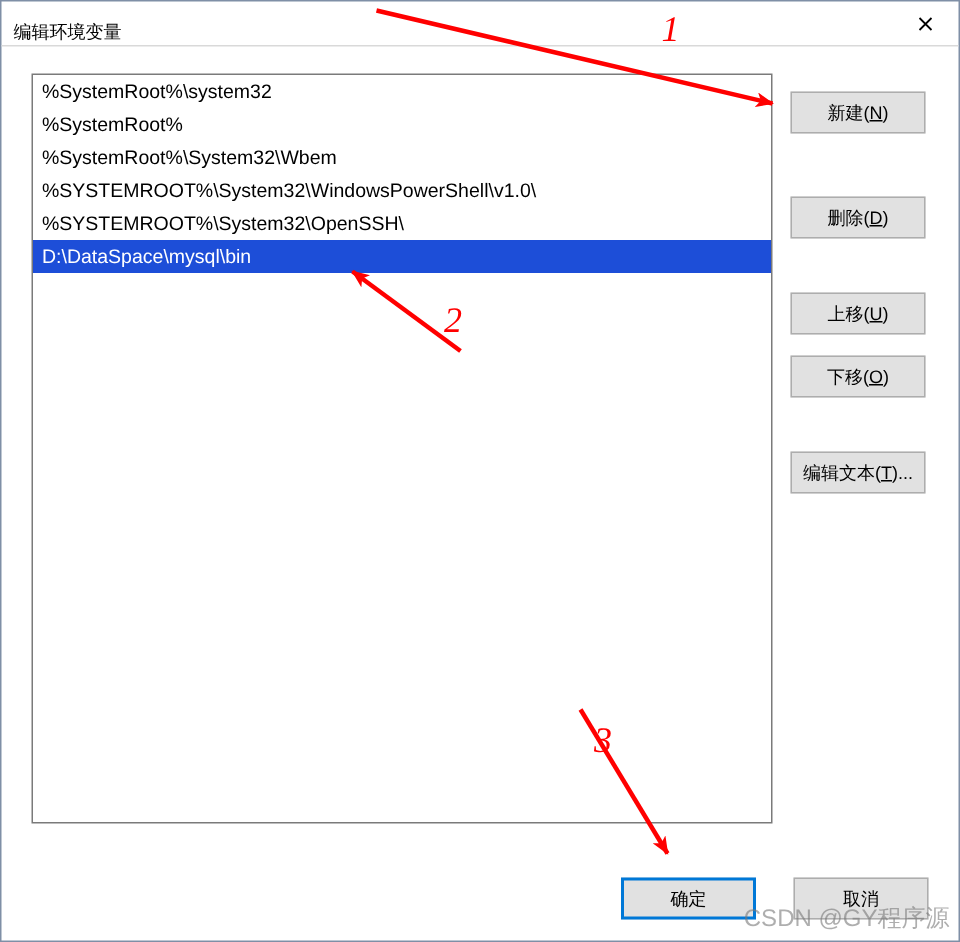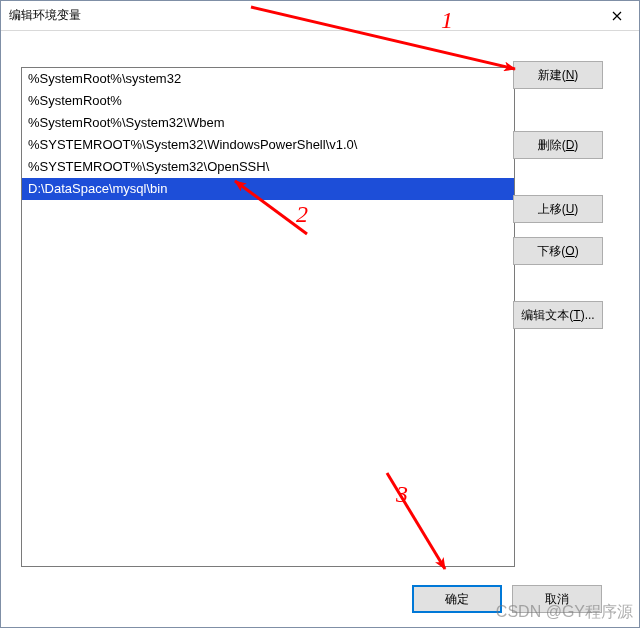--- a/index.html
+++ b/index.html
@@ -1,30 +1,30 @@
 <!DOCTYPE html>
 <html><head>
 <meta charset="utf-8">
 <style>
   * { box-sizing: border-box; }
   html, body { margin: 0; padding: 0; font-family: "Microsoft YaHei", "Segoe UI", Tahoma, sans-serif; font-size: 12px; background: #fff; }
   .window { position: relative; width: 640px; height: 628px; border: 1px solid #7f8fa6; background: #fff; }
-  .titlebar { position: relative; height: 30px; display: flex; align-items: center; padding: 0 0 0 8px; border-bottom: 1px solid #d9d9d9; }
+  .titlebar { position: relative; height: 30px; display: flex; align-items: flex-end; padding: 0 0 0 8px; border-bottom: 1px solid #d9d9d9; }
   .titlebar .title { font-size: 12px; color: #000; }
   .titlebar .close { position: absolute; right: 0; top: 0; width: 45px; height: 30px; display:flex; align-items:center; justify-content:center; color:#000; }
   .content { position: absolute; top: 40px; left: 20px; right: 20px; bottom: 14px; }
-  .listbox { position: absolute; top: 26px; left: 0; width: 494px; height: 500px; border: 1px solid #7a7a7a; background: #fff; overflow: hidden; }
+  .listbox { position: absolute; top: 8px; left: 0; width: 494px; height: 500px; border: 1px solid #7a7a7a; background: #fff; overflow: hidden; }
   .listbox .item { padding: 2px 6px; font-size: 13px; line-height: 18px; white-space: nowrap; color: #000; }
   .listbox .item.selected { background: #1d4ed8; color: #fff; }
-  .btncol { position: absolute; top: 20px; right: 16px; width: 90px; display:flex; flex-direction:column; gap:0; }
+  .btncol { position: absolute; top: 20px; right: 2px; width: 90px; display:flex; flex-direction:column; gap:0; }
   .btncol .gap-s { height: 14px; }
   .btncol .gap-l { height: 36px; }
   .winbtn { height: 28px; width: 90px; border: 1px solid #adadad; background: #e1e1e1; color:#000; display:flex; align-items:center; justify-content:center; font-size: 12px; cursor:default; user-select:none; }
   .underline { text-decoration: underline; }
-  .footer { position: absolute; bottom: 0; right: 17px; display:flex; gap:10px;margin-left:32px; }
+  .footer { position: absolute; bottom: 0; right: 0; display:flex; gap:25px;margin-left:32px; }
   .footer .winbtn { width: 90px; }
   .footer .winbtn.default { border: 2px solid #0078d7; }
   svg.annot { position:absolute; top:0; left:0; width:640px; height:628px; pointer-events:none; }
   .ann-label { position:absolute; color:#ff0000; font-family: "Times New Roman", serif; font-size: 24px; font-style: italic; pointer-events:none; }
   .watermark { position:absolute; right:6px; bottom:4px; color:rgba(120,120,120,0.6); font-size:16px; pointer-events:none; }
 </style>
 </head>
 <body>
 
 <div class="window">

